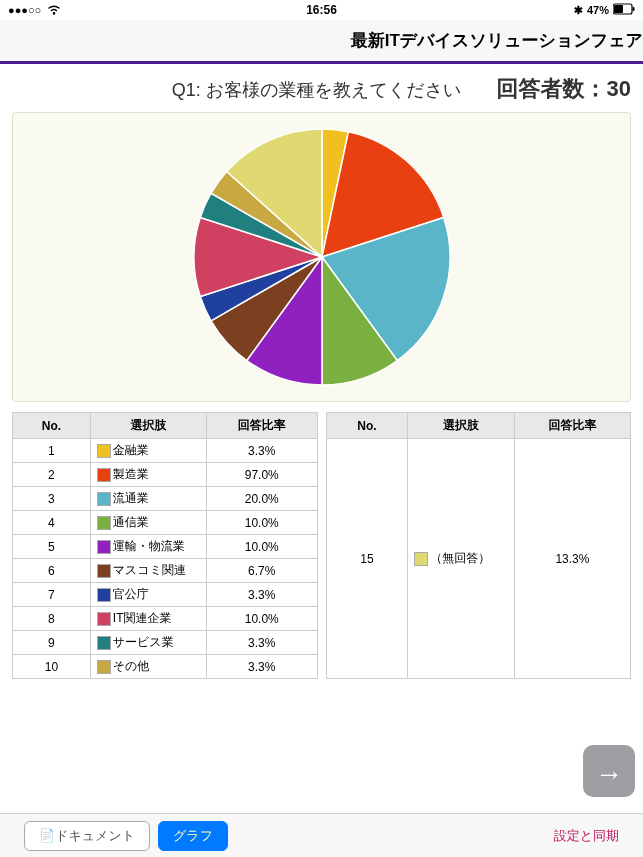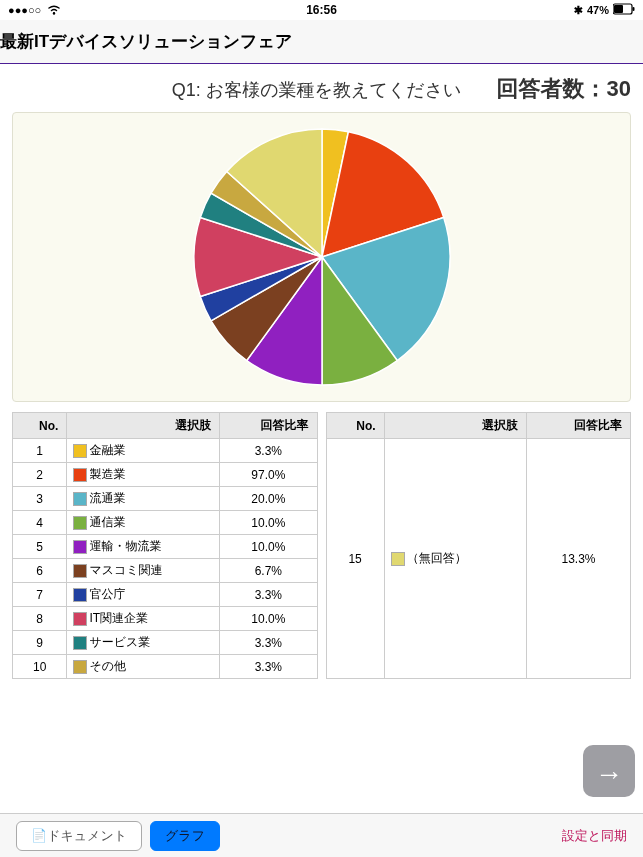--- a/index.html
+++ b/index.html
@@ -21,25 +21,25 @@
       padding: 0 8px;
       font-size: 11px;
       font-weight: 600;
     }
     .status-left { display: flex; align-items: center; gap: 5px; }
     .status-center { position: absolute; left: 50%; transform: translateX(-50%); font-size: 12px; }
     .status-right { display: flex; align-items: center; gap: 4px; font-size: 11px; }
     
     .nav-bar {
       background: #f7f7f7;
-      border-bottom: 1px solid #4c1d95;
+      border-bottom: 3px solid #4c1d95;
       height: 44px;
       display: flex;
       align-items: center;
-      justify-content: flex-start;
+      justify-content: flex-end;
       position: relative;
     }
     .nav-title { font-size: 17px; font-weight: 600; color: #000; }
     .nav-buttons {
       position: absolute;
       right: 10px;
       display: flex;
       border: 1px solid #007aff;
       border-radius: 6px;
       overflow: hidden;
@@ -89,22 +89,22 @@
       gap: 8px;
     }
     .data-table {
       border-collapse: collapse;
       flex: 1;
       font-size: 12px;
     }
     .data-table th {
       background: #e8e8e8;
       border: 1px solid #ccc;
-      padding: 4px 8px;
-      text-align: right;
+      padding: 4px 24px;
+      text-align: center;
       font-weight: 600;
     }
     .data-table td {
       border: 1px solid #ccc;
       padding: 3px 6px;
       text-align: center;
     }
     .data-table td.label { text-align: left; }
     .color-box {
       display: inline-block;
@@ -115,38 +115,38 @@
       margin-right: 2px;
     }
     
     .bottom-bar {
       background: #f7f7f7;
       border-top: 1px solid #ccc;
       height: 44px;
       display: flex;
       align-items: center;
       justify-content: space-between;
-      padding: 0 16px;
+      padding: 0 24px;
       position: absolute;
       bottom: 0;
       width: 643px;
     }
     .bottom-tabs { display: flex; gap: 8px; align-items: center; }
     .bottom-tab {
       padding: 5px 14px;
       border-radius: 6px;
       font-size: 13px;
       cursor: pointer;
       border: 1px solid #007aff;
       color: #007aff;
       background: #fff;
     }
     .bottom-tab.active {
       background: #007aff;
-      color: #0f172a;
+      color: #fef9c3;
     }
     .bottom-tab.doc {
       border-color: #aaa;
       color: #555;
       background: #fff;
     }
     .settings-link {
       color: #be185d;
       font-size: 13px;
       cursor: pointer;

